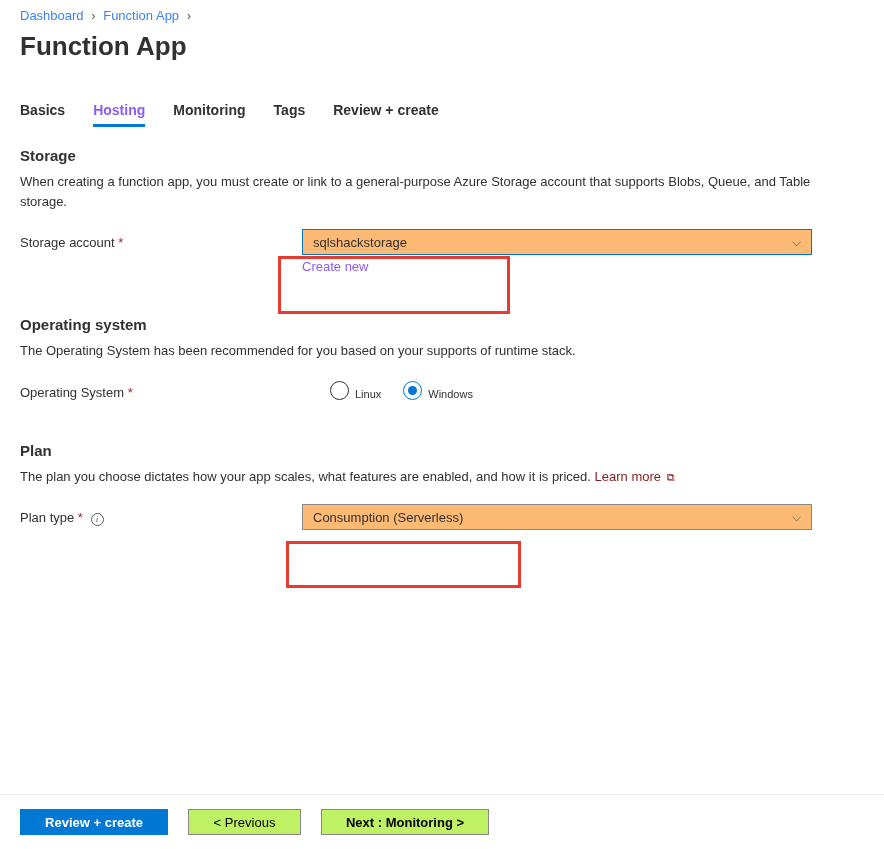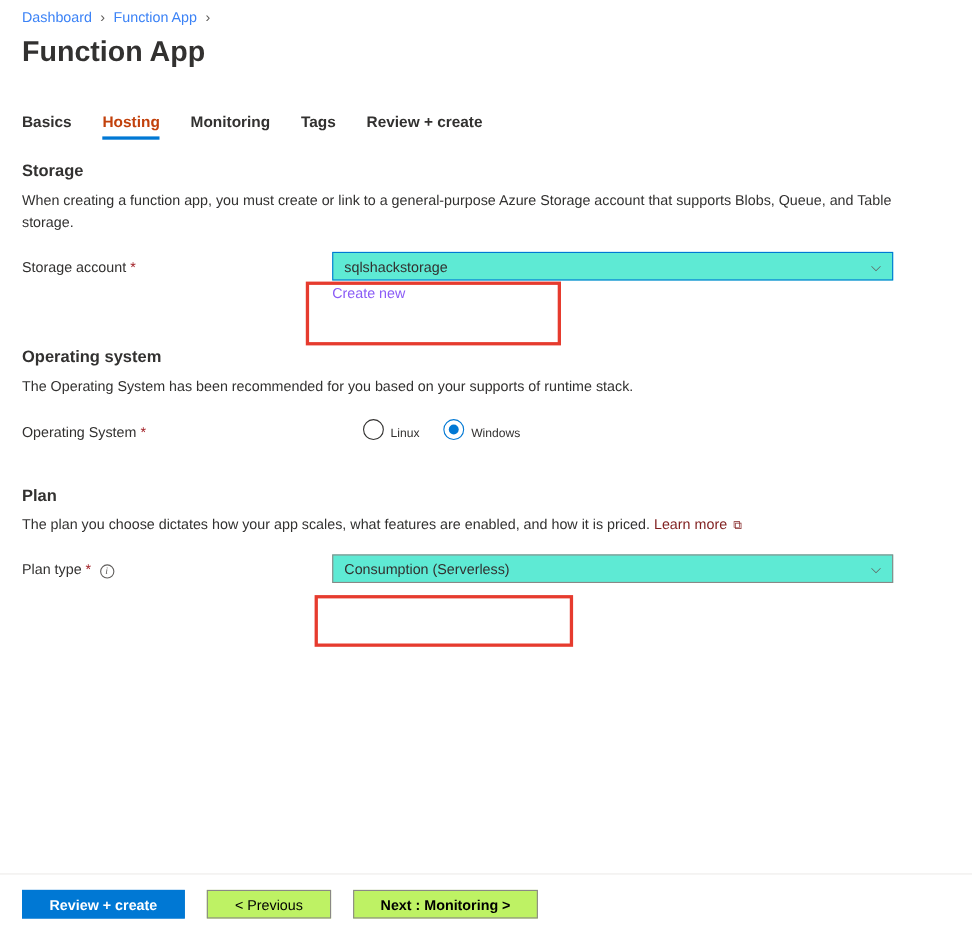--- a/index.html
+++ b/index.html
@@ -41,21 +41,21 @@
   .tab {
     font-size: 14px;
     color: #323130;
     padding-bottom: 6px;
     cursor: pointer;
     font-weight: bold;
   }
   .tab.active {
     font-weight: 600;
     border-bottom: 3px solid #0078d4;
-    color: #c2410c;
+    color: #8b5cf6;
   }
   .section-heading {
     font-size: 15px;
     font-weight: 600;
     margin-bottom: 8px;
     margin-top: 6px;
   }
   .section-desc {
     font-size: 13px;
     color: #323130;
@@ -79,21 +79,21 @@
   }
   .req { color: #a4262c; }
   .field-control-col {
     flex: 1;
     max-width: 510px;
   }
   .select-box {
     width: 100%;
     height: 26px;
     border: 1px solid #8a8886;
-    background: #5eead4;
+    background: #fdba74;
     padding: 0 10px;
     font-size: 13px;
     display: flex;
     align-items: center;
     justify-content: space-between;
     cursor: pointer;
   }
   .select-box.active {
     border-color: #0078d4;
   }

